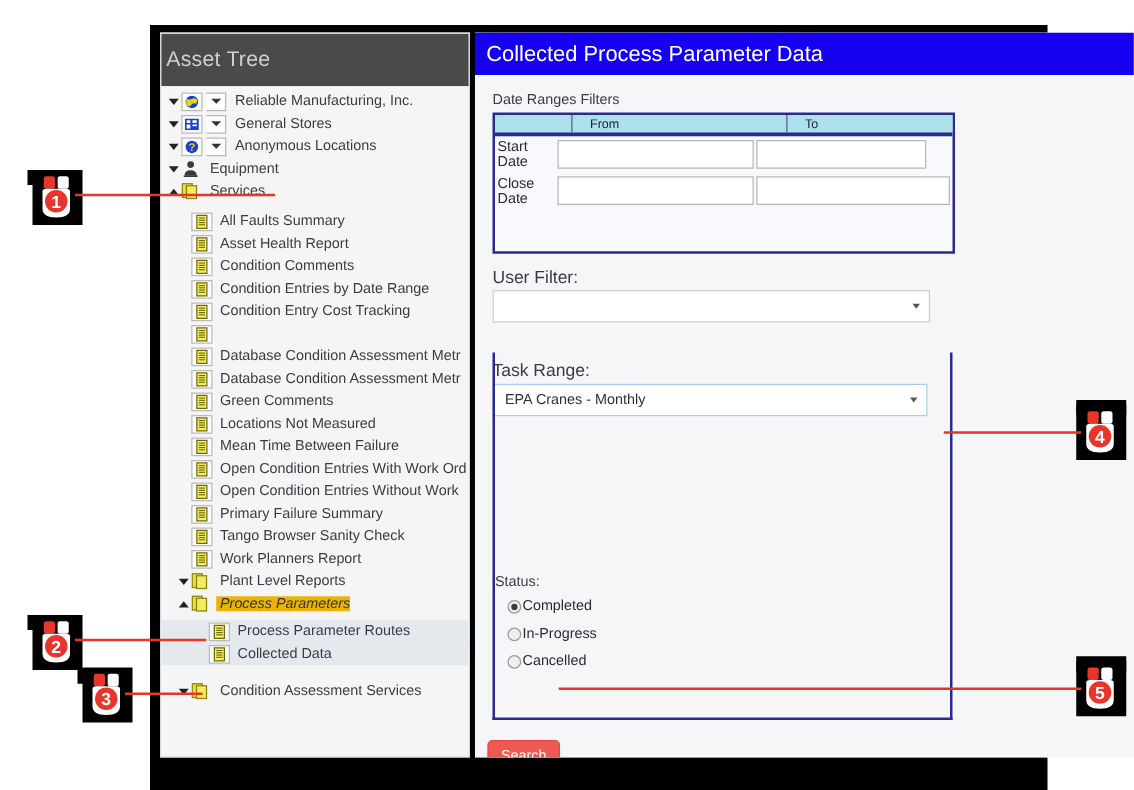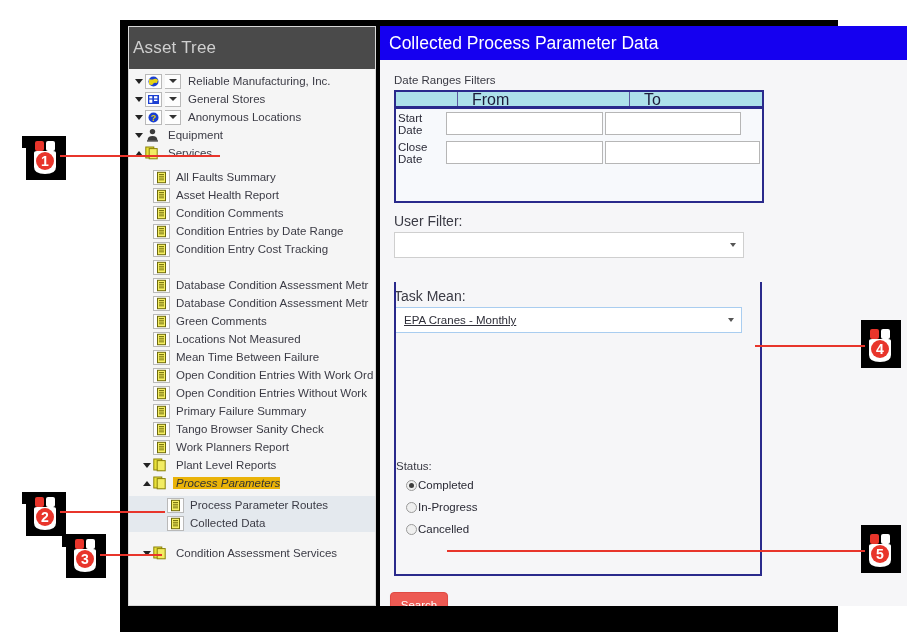--- a/index.html
+++ b/index.html
@@ -138,21 +138,21 @@
     border: 2px solid #2a2a8c;
     background: #f7f9fc;
   }
   .dt-head {
     display: flex;
     height: 17px;
     background: #ade1ea;
     border-bottom: 3px solid #2a2a8c;
   }
   .dt-head div {
-    font-size: 16px;
+    font-size: 10px;
     color: #1b1b3a;
     line-height: 16px;
     padding-left: 2px;
     margin-left: 12px;
   }
   .dt-c0 { width: 50px; border-right: 1px solid #5a5aa0; }
   .dt-c1 { width: 160px; border-right: 1px solid #5a5aa0; }
   .dt-c2 { flex: 1; }
   .dt-row { display: flex; height: 29px; align-items: center; }
   .dt-row .rl {
@@ -187,21 +187,21 @@
   .sel.focused { border: 1px solid #a9cdf0; }
   .sel .arw {
     position: absolute; right: 7px; top: 50%;
     margin-top: -2px;
     width: 0; height: 0;
     border-left: 3.5px solid transparent;
     border-right: 3.5px solid transparent;
     border-top: 4.5px solid #555;
   }
   .w350 { width: 350px; }
-  .w348 { width: 348px; text-decoration: underline; }
+  .w348 { width: 348px; }
 
   
   .status-box {
     position: absolute;
     left: 14px; top: 222px;
     width: 368px; height: 294px;
     border: 2px solid #2a2a8c;
     border-top: none;
     background: transparent;
     pointer-events: none;
@@ -715,21 +715,21 @@
 
       <div class="fld-wrap">
         <div class="fld-label">User Filter:</div>
         <div class="sel w350">
           <span></span>
           <span class="arw"></span>
         </div>
       </div>
 
       <div class="fld-wrap" style="margin-top:30px;">
-        <div class="fld-label">Task Mean:</div>
+        <div class="fld-label">Task Range:</div>
         <div class="sel w348 focused">
           <span>EPA Cranes - Monthly</span>
           <span class="arw"></span>
         </div>
       </div>
 
       <div class="status-box"></div>
 
       <div class="status-inner">
         <div class="status-title">Status:</div>

